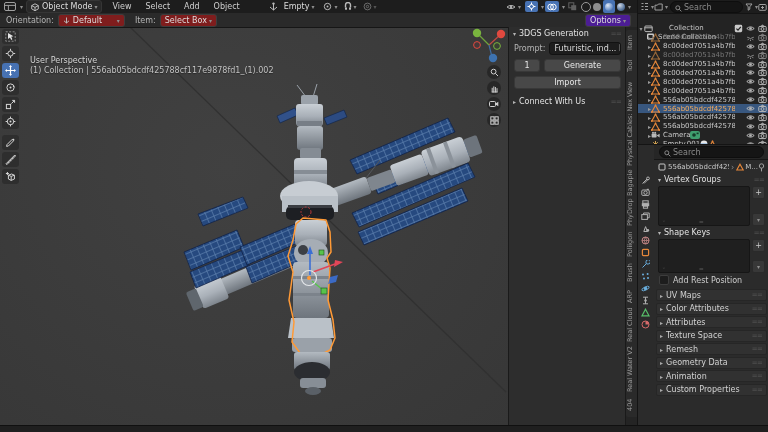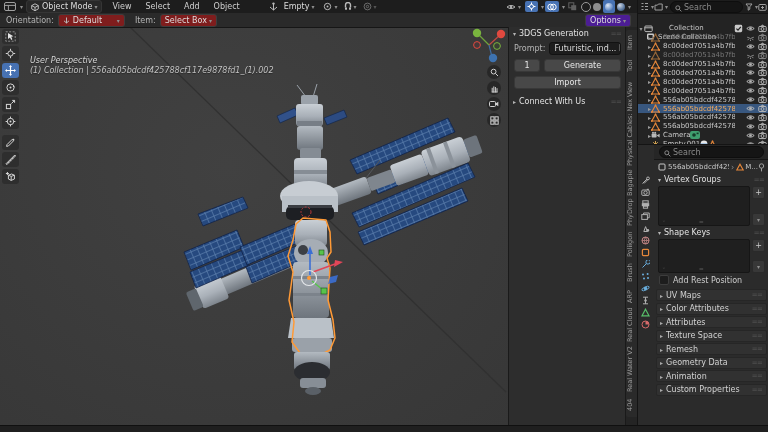--- a/index.html
+++ b/index.html
@@ -22,21 +22,21 @@
   .lab{color:#b5b5b5;margin:0 4px;}
   .drop{background:#7f1d1d;border:1px solid #3d3d3d;border-radius:3px;height:11px;display:flex;align-items:center;padding:0 4px;color:#dedede;}
   #optionsBtn{position:absolute;right:6px;top:1px;}
   
   #toolbar{left:2px;top:29px;width:18px;}
   .tool{width:17px;height:15px;border-radius:3px;background:#2e2e2e;margin-bottom:2px;display:flex;align-items:center;justify-content:center;}
   .tool.active{background:#4772b3;}
   .tool.grp{margin-top:6px;}
   
   #viewport{left:0;top:27px;width:508px;height:398px;background:radial-gradient(ellipse at 45% 35%,#414141 0%,#3b3b3b 60%,#373737 100%);}
-  #vptext{left:30px;top:29px;line-height:10px;color:#d6d6d6;text-shadow:0 1px 1px rgba(0,0,0,.4);font-style:italic;}
+  #vptext{left:30px;top:29px;line-height:10px;color:#d6d6d6;text-shadow:0 1px 1px rgba(0,0,0,.4);}
   #vptext .sub{color:#c2c2c2;}
   .navbtn{position:absolute;width:14px;height:14px;border-radius:50%;background:rgba(33,33,33,.75);display:flex;align-items:center;justify-content:center;}
   
   #npanel{left:508px;top:27px;width:117px;height:398px;background:#2d2d2d;border-left:1px solid #1a1a1a;}
   .pheader{height:13px;display:flex;align-items:center;color:#e3e3e3;padding:0 4px;}
   .grip{margin-left:auto;color:#5c5c5c;font-size:7px;letter-spacing:1px;}
   .field{background:#1d1d1d;border:1px solid #121212;border-radius:3px;height:11px;display:flex;align-items:center;padding:0 4px;color:#dcdcdc;white-space:nowrap;overflow:hidden;}
   .btn{background:#484848;border:1px solid #383838;border-radius:3px;height:11px;display:flex;align-items:center;justify-content:center;color:#e8e8e8;}
   
   #tabcol{left:625px;top:27px;width:12px;height:398px;background:#242424;border-left:1px solid #1a1a1a;}

